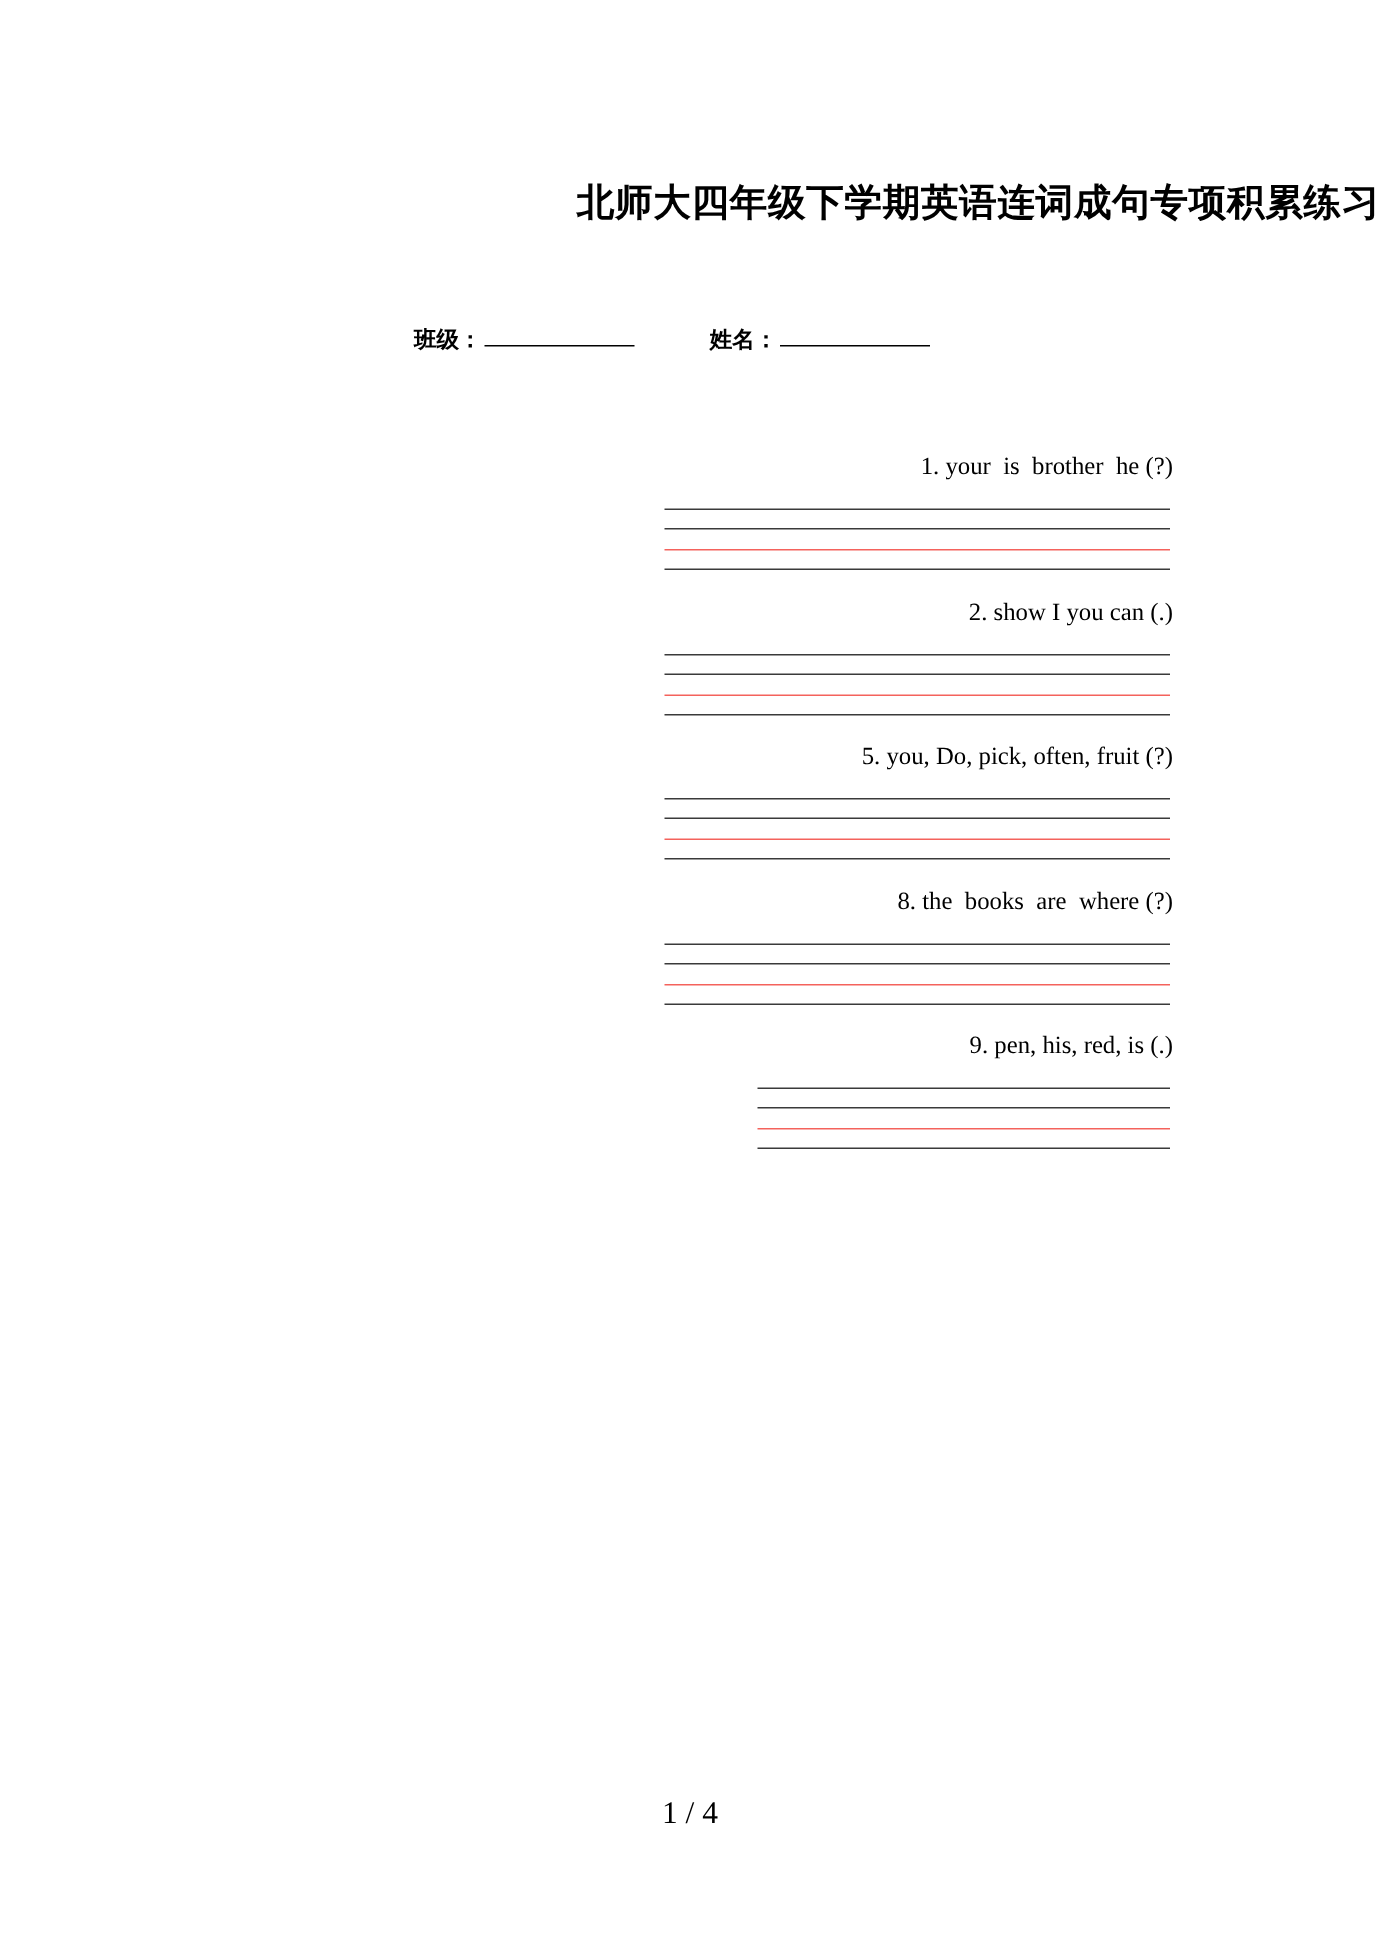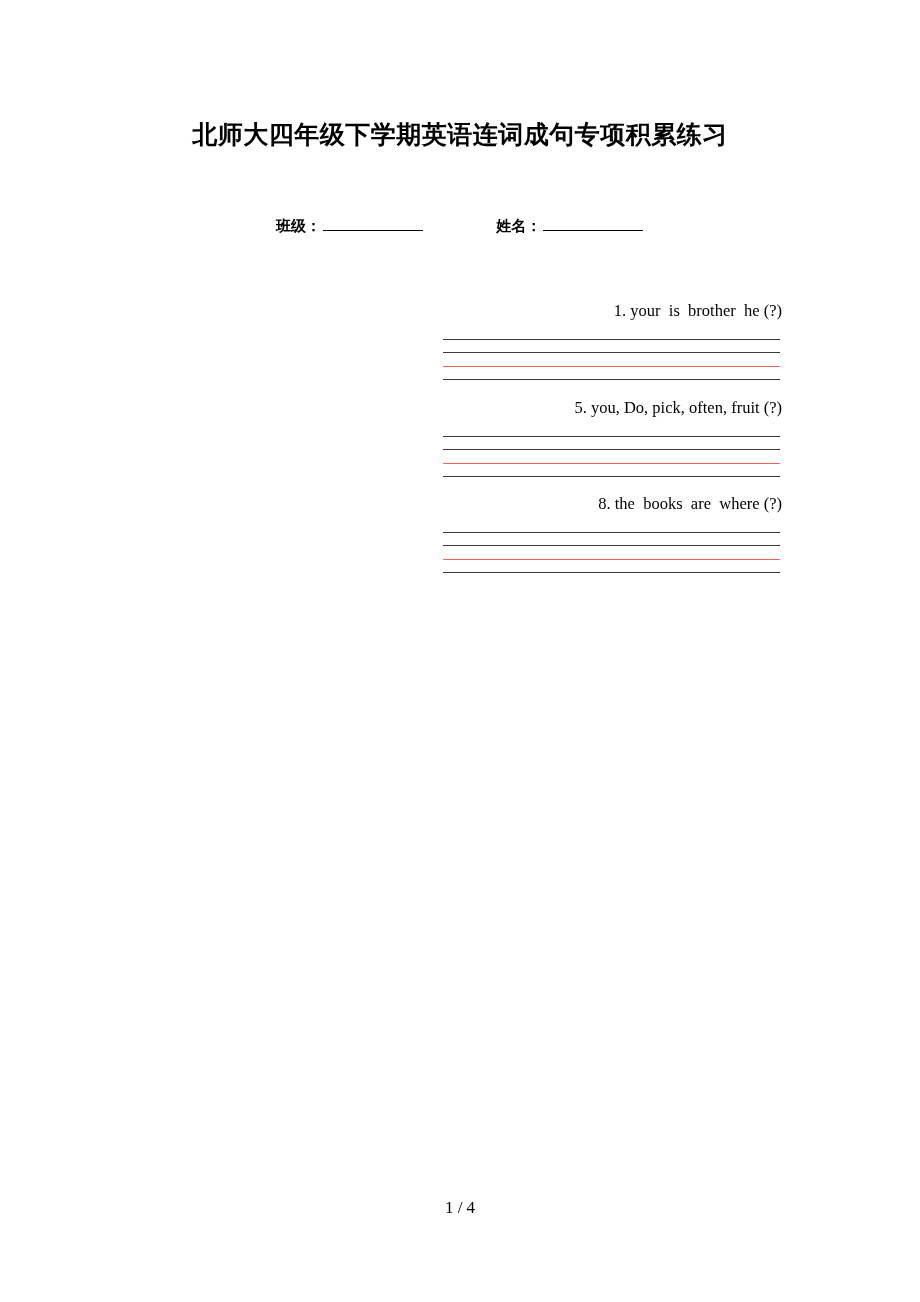--- a/index.html
+++ b/index.html
@@ -24,21 +24,21 @@
     height: 1302px;
     box-sizing: border-box;
   }
 
   
   .doc-title {
     position: absolute;
     left: 0;
     top: 118px;
     width: 920px;
-    text-align: center;
+    text-align: right;
     font-family: "DejaVu Sans", "Liberation Sans", sans-serif;
     font-weight: 700;
     font-size: 25px;
     letter-spacing: 0.5px;
     line-height: 34px;
     white-space: nowrap;
   }
 
   
   .idrow {
@@ -50,21 +50,21 @@
     font-family: "DejaVu Sans", "Liberation Sans", sans-serif;
     font-weight: 700;
     font-size: 15px;
     line-height: 24px;
     white-space: nowrap;
   }
   .idfield {
     display: inline-block;
     white-space: nowrap;
   }
-  .idfield.second { margin-left: 68px; }
+  .idfield.second { margin-left: 45px; }
   .idlabel {
     display: inline-block;
     vertical-align: baseline;
   }
   .idblank {
     display: inline-block;
     width: 100px;
     border-bottom: 1.3px solid #000;
     vertical-align: baseline;
     margin-left: 2px;
@@ -117,21 +117,21 @@
   .gline.l4 { top: 41px; }
 
   
   .footer {
     position: absolute;
     left: 0;
     top: 1198px;
     width: 920px;
     text-align: center;
     font-family: "Liberation Serif", "DejaVu Serif", serif;
-    font-size: 17px;
+    font-size: 21px;
     line-height: 20px;
   }
 </style>
 </head>
 <body>
 
 <div class="page">
 
   <div class="doc-title">北师大四年级下学期英语连词成句专项积累练习</div>
 
@@ -148,34 +148,52 @@
       <div class="qblock">
         <div class="qtext">1. your  is  brother  he (?)</div>
         <div class="guide wide">
           <div class="gline l1"></div>
           <div class="gline l2"></div>
           <div class="gline l3"></div>
           <div class="gline l4"></div>
         </div>
       </div>
       <div class="qblock">
+        <div class="qtext">2. show I you can (.)</div>
+        <div class="guide wide">
+          <div class="gline l1"></div>
+          <div class="gline l2"></div>
+          <div class="gline l3"></div>
+          <div class="gline l4"></div>
+        </div>
+      </div>
+      <div class="qblock">
         <div class="qtext">5. you, Do, pick, often, fruit (?)</div>
         <div class="guide wide">
           <div class="gline l1"></div>
           <div class="gline l2"></div>
           <div class="gline l3"></div>
           <div class="gline l4"></div>
         </div>
       </div>
       <div class="qblock">
         <div class="qtext">8. the  books  are  where (?)</div>
         <div class="guide wide">
           <div class="gline l1"></div>
           <div class="gline l2"></div>
           <div class="gline l3"></div>
           <div class="gline l4"></div>
         </div>
       </div>
+      <div class="qblock">
+        <div class="qtext">9. pen, his, red, is (.)</div>
+        <div class="guide narrow">
+          <div class="gline l1"></div>
+          <div class="gline l2"></div>
+          <div class="gline l3"></div>
+          <div class="gline l4"></div>
+        </div>
+      </div>
     </div>
 
   <div class="footer">1 / 4</div>
 
 </div>
 
 </body></html>

